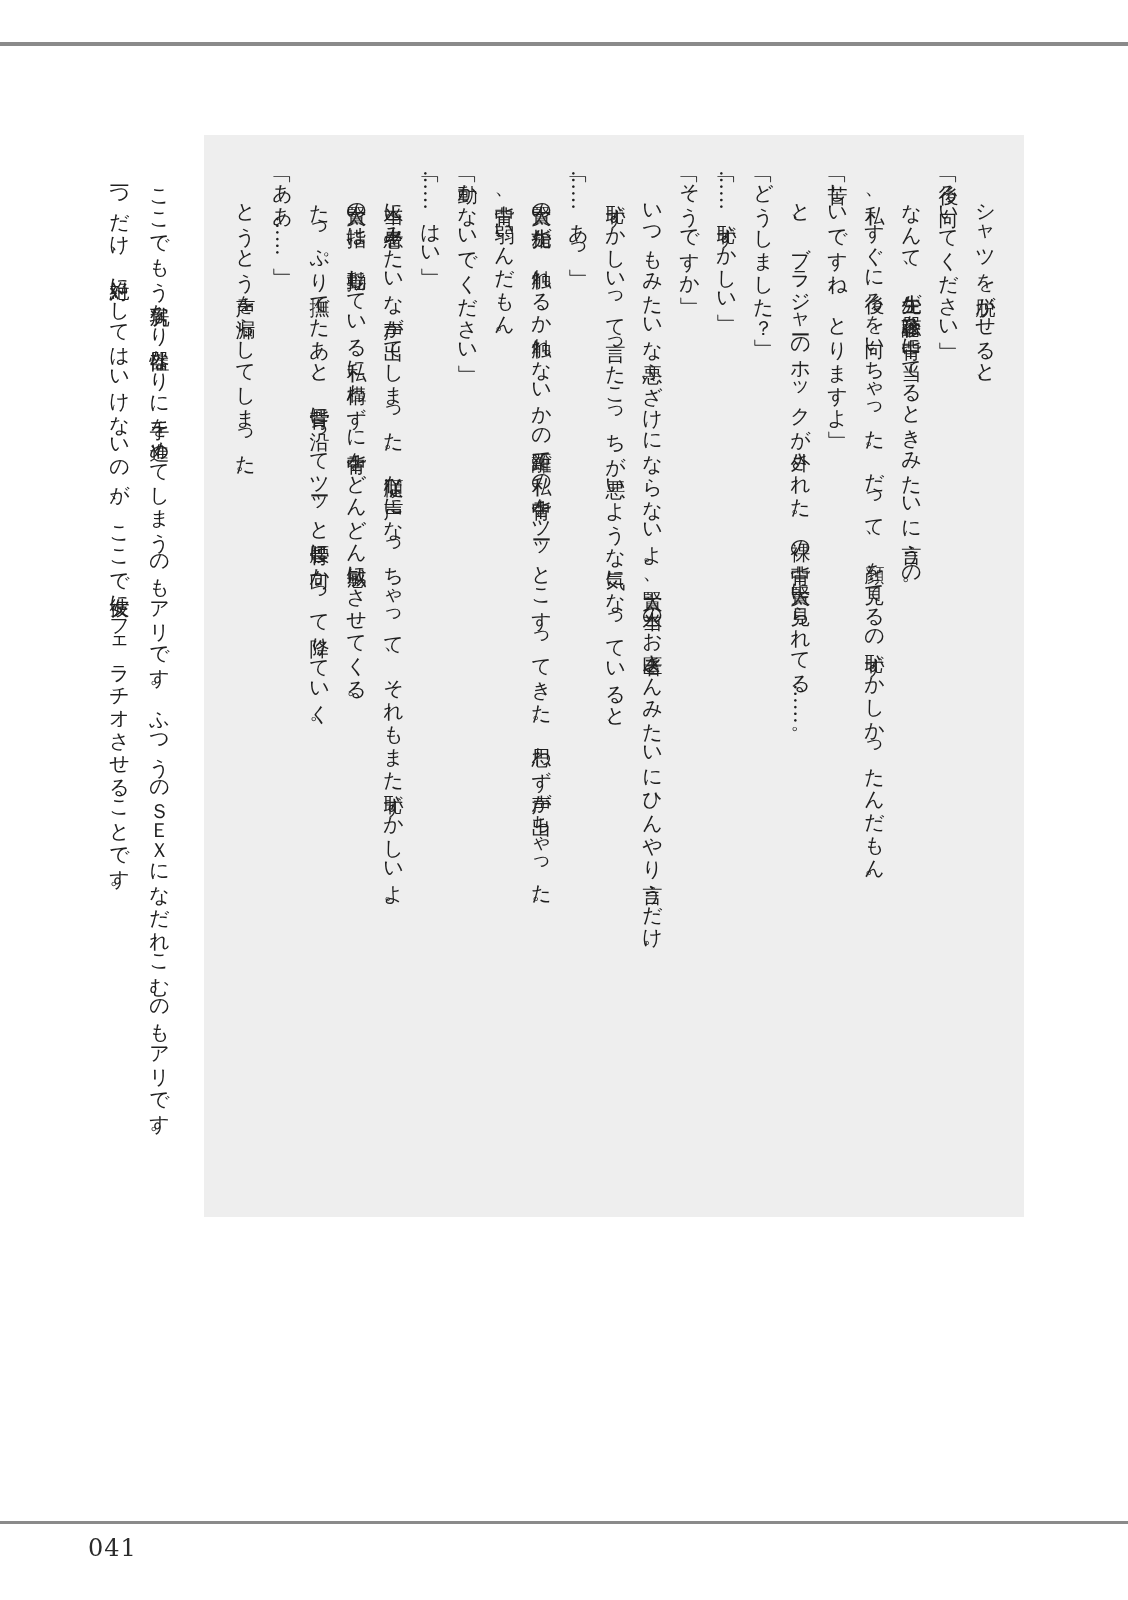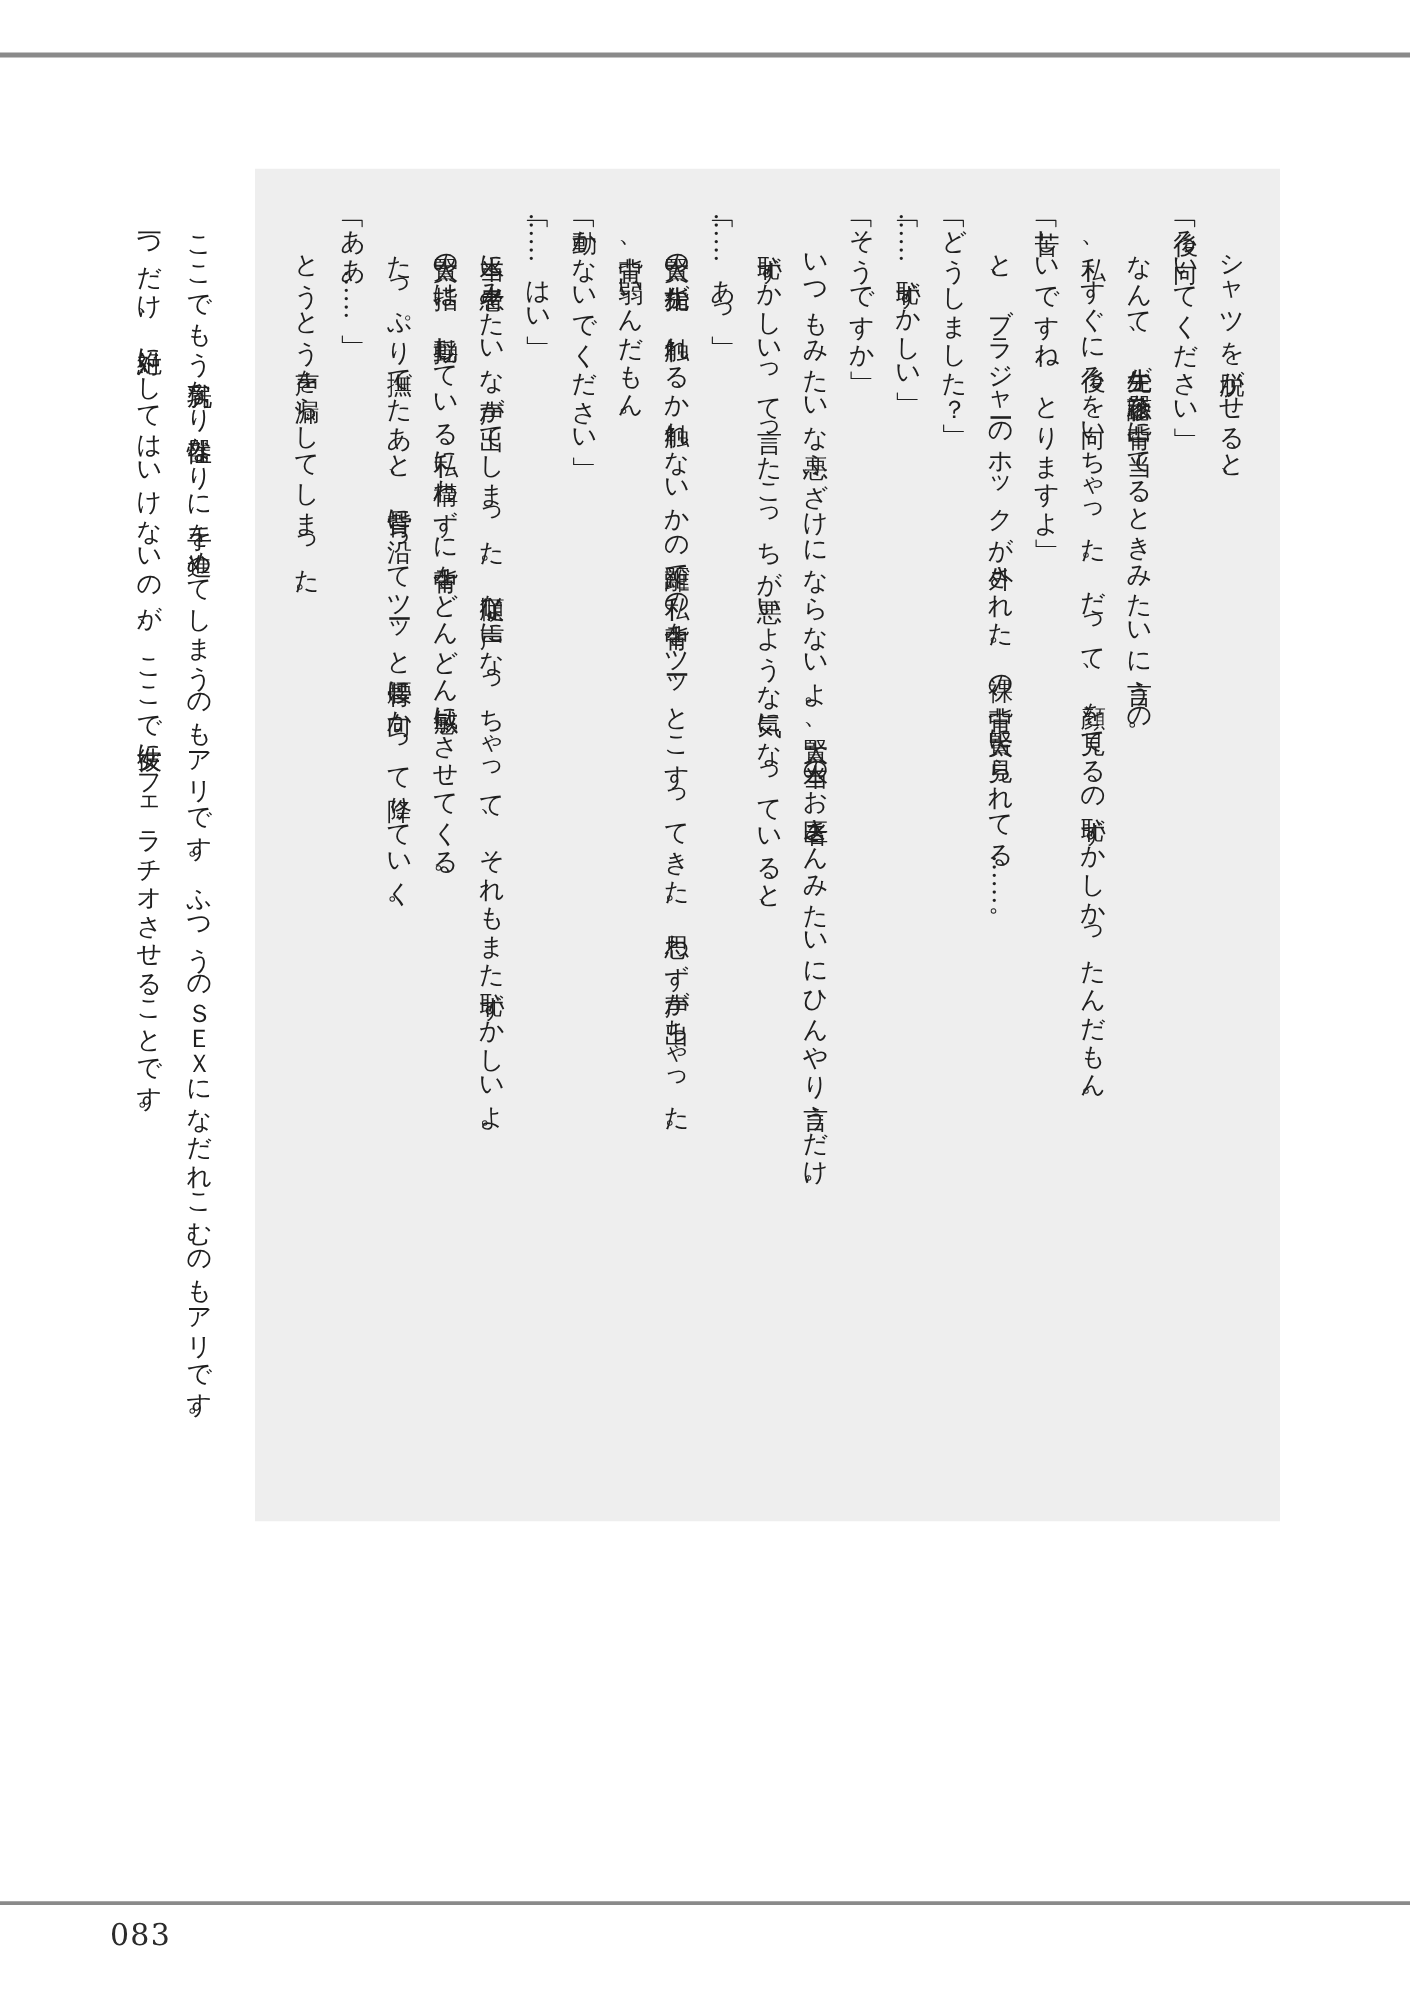--- a/index.html
+++ b/index.html
@@ -98,15 +98,15 @@
     </div>
   </div>
 
   <div class="vtext commentary">
     <p>　ここでもう乳房なり性器なりに手を進めてしまうのもアリです。ふつうのＳＥＸになだれこむのもアリです。</p>
     <p>　一つだけ、絶対にしてはいけないのが、ここで彼女にフェラチオさせることです。</p>
   </div>
 
   <div class="rule bottom"></div>
 
-  <div class="page-number">083</div>
+  <div class="page-number">041</div>
 
 </div>
 
 </body></html>

